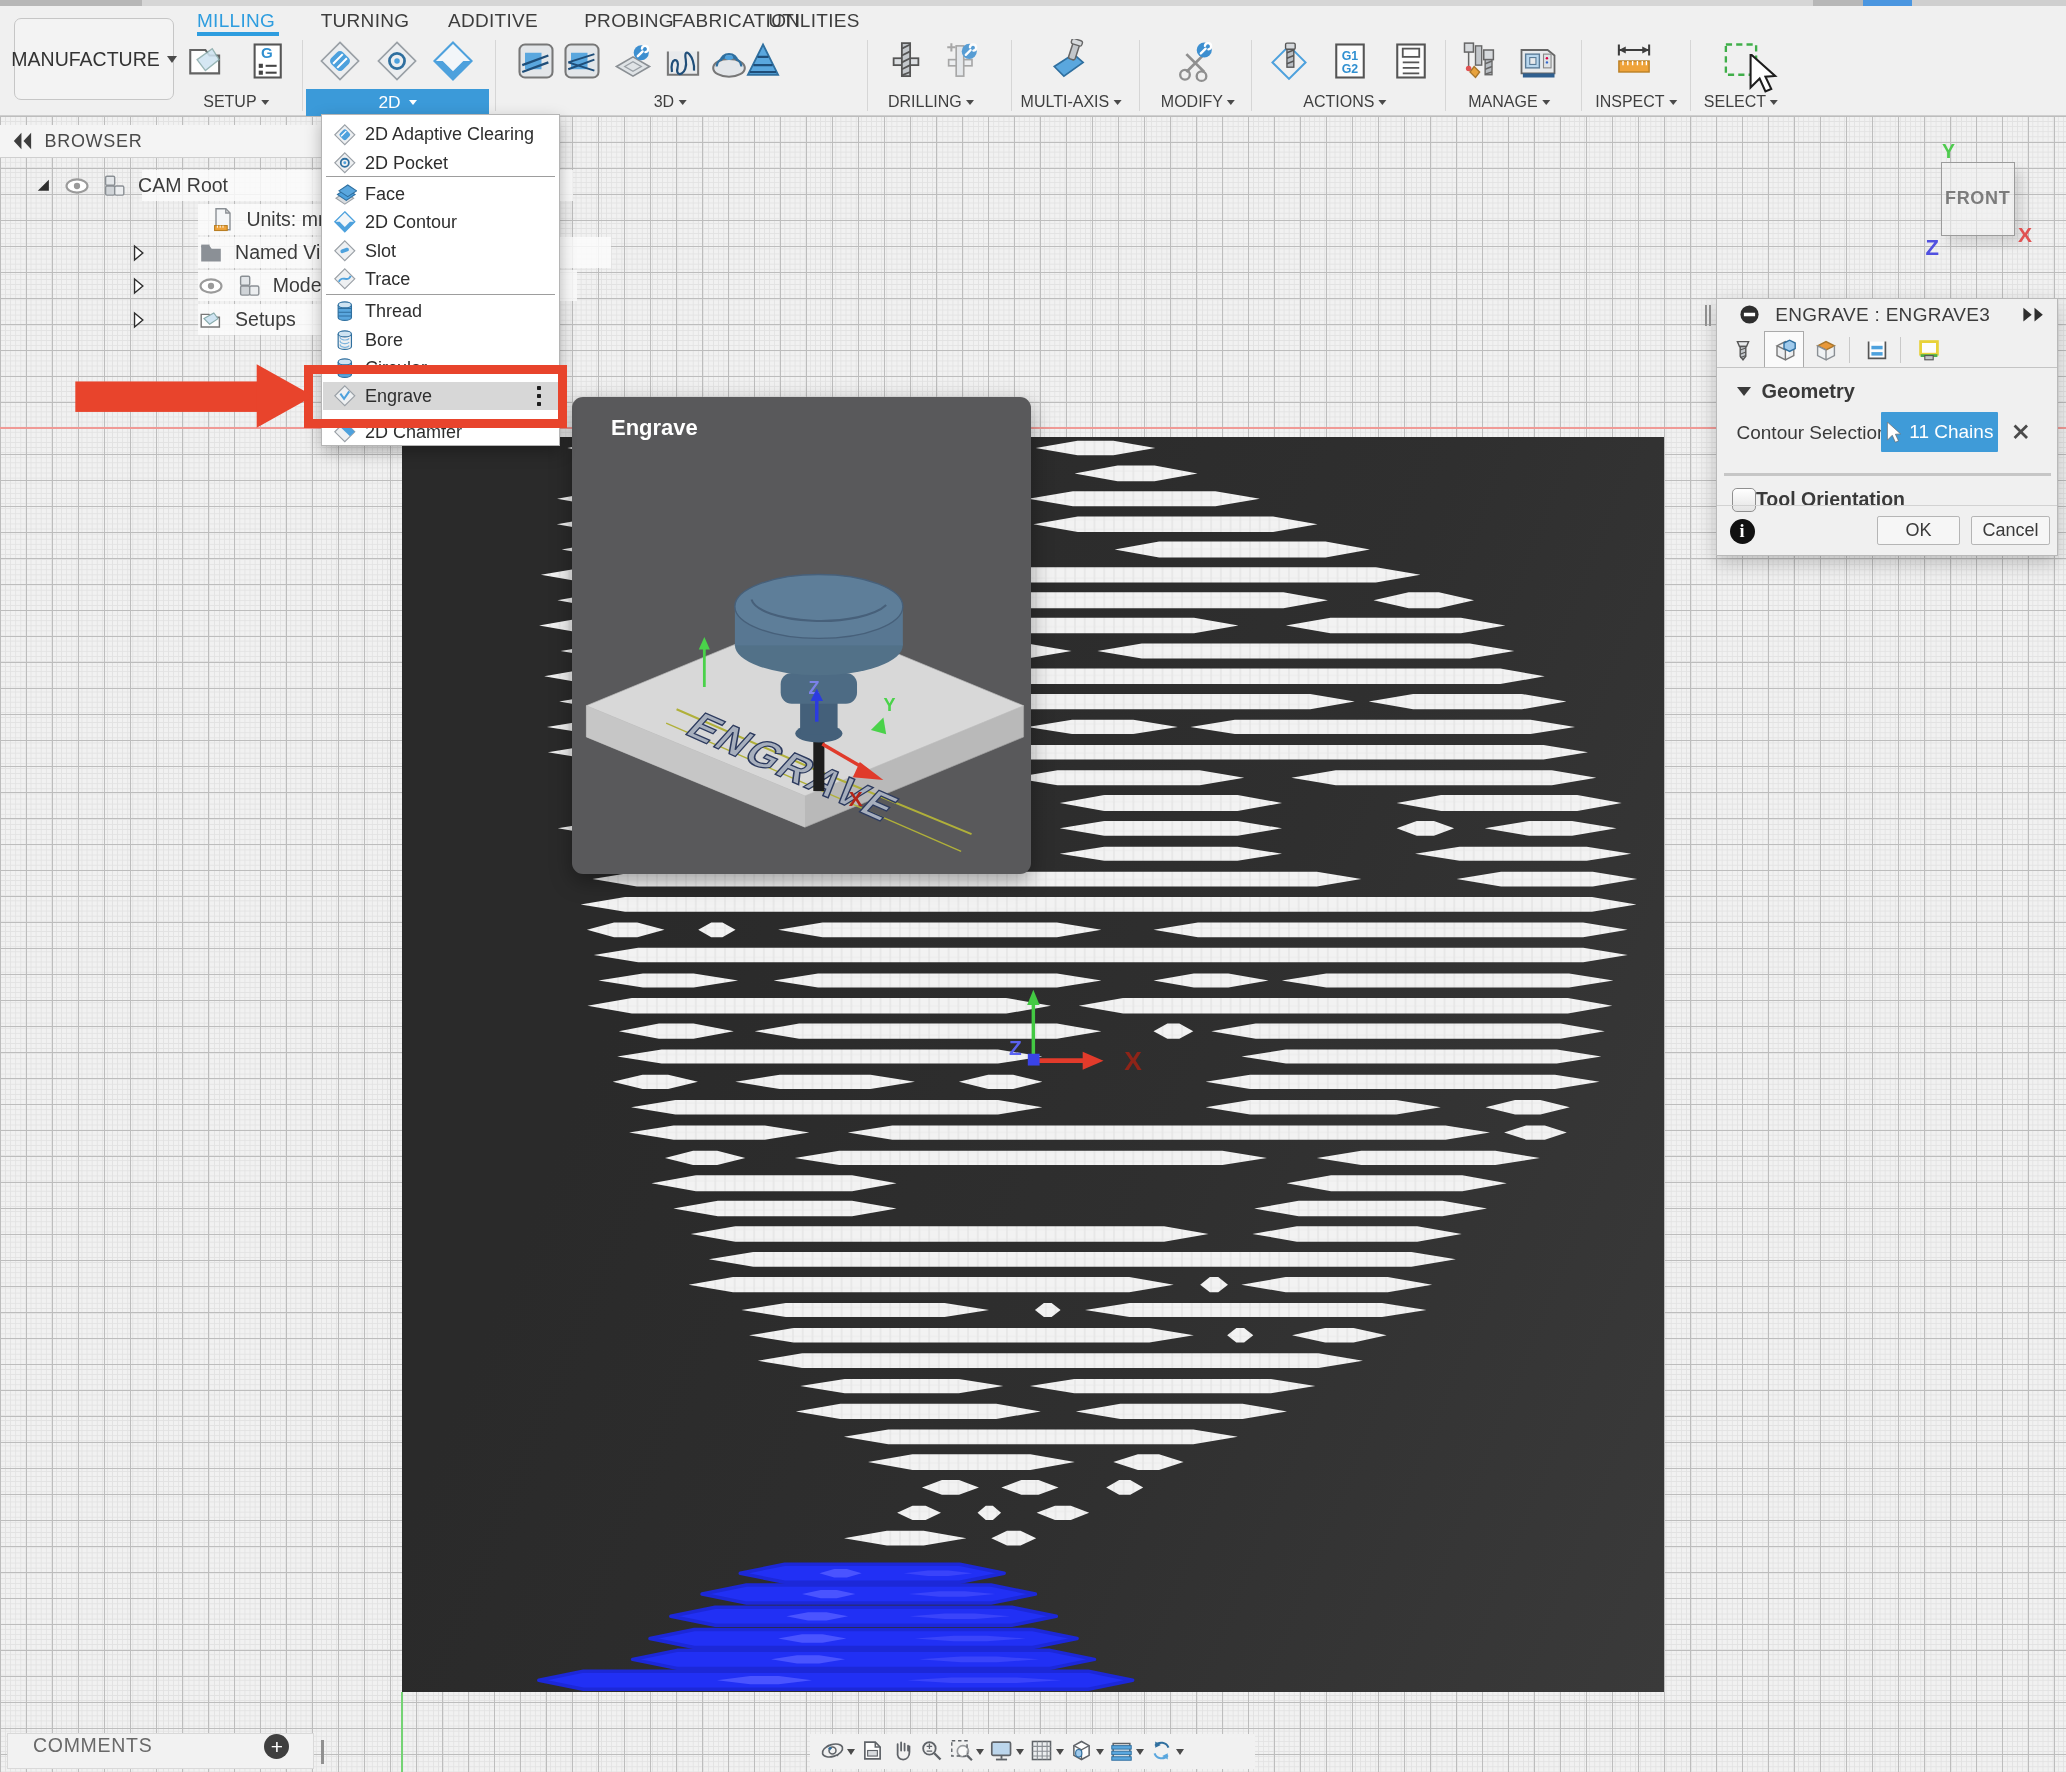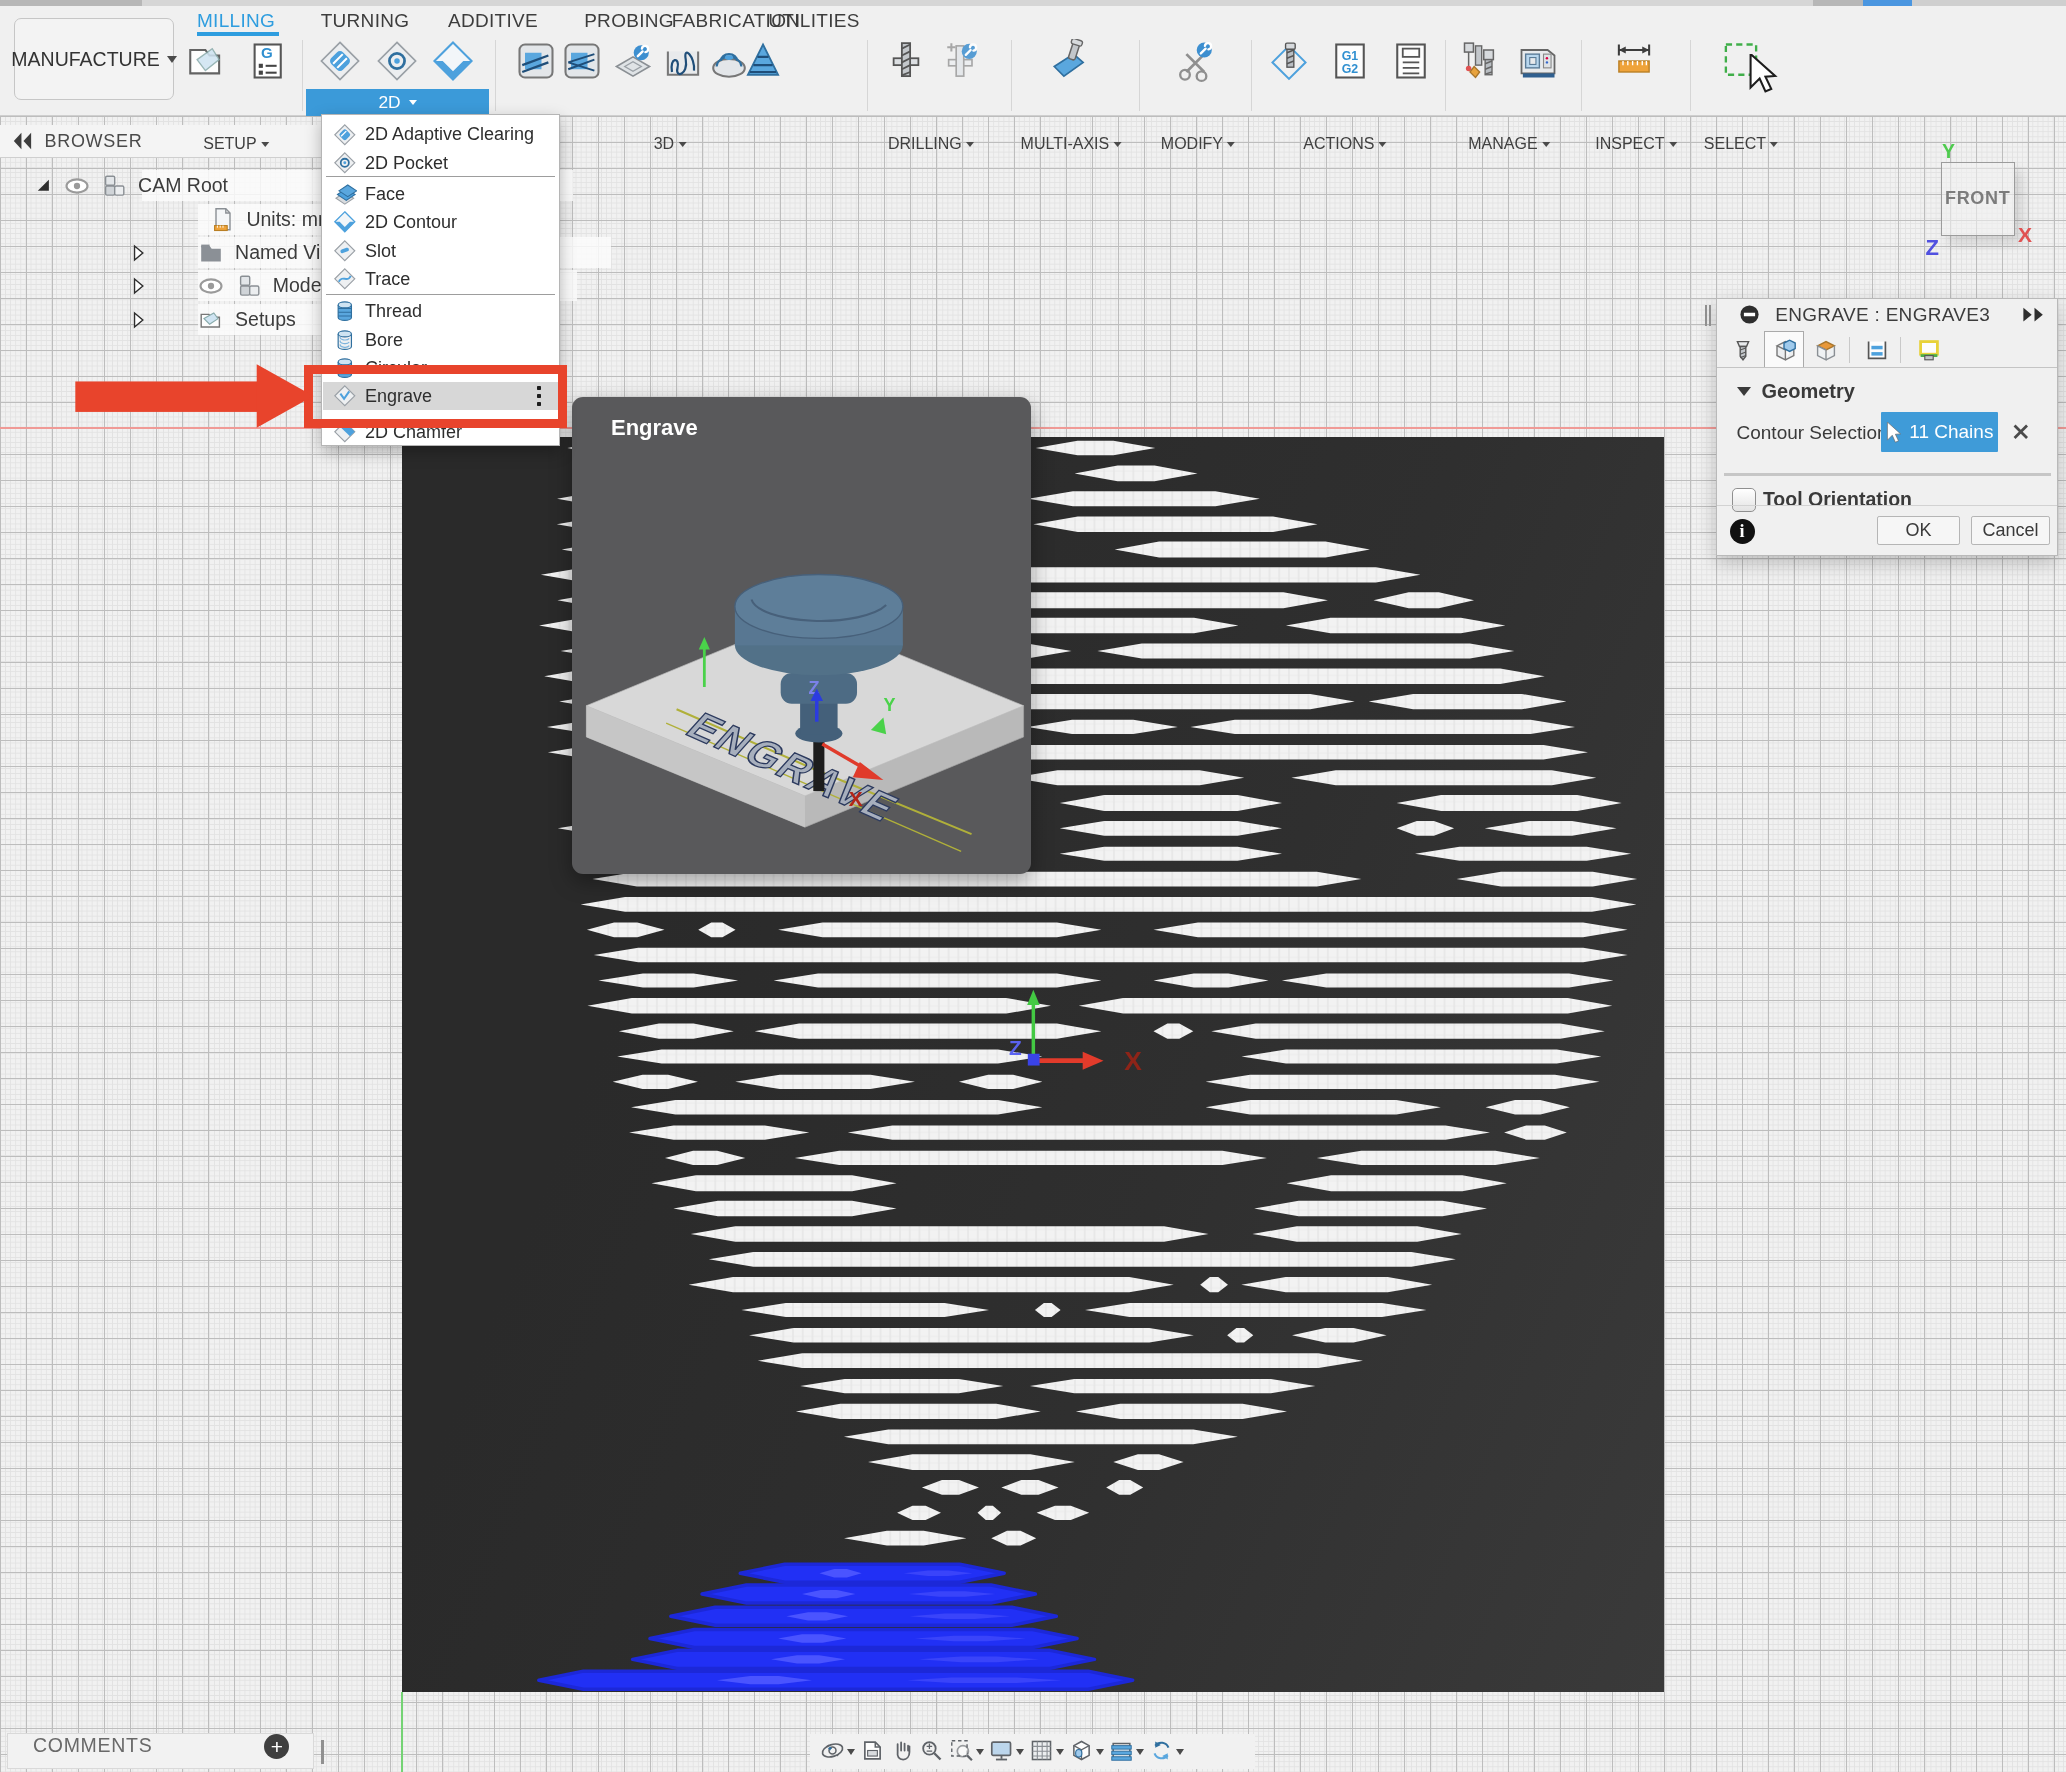--- a/index.html
+++ b/index.html
@@ -10,21 +10,21 @@
   #topstrip { position:absolute; left:0; top:0; width:2066px; height:5.6px; background:#d6d6d6; z-index:51; }
   #topstrip .seg { position:absolute; top:0; height:5.6px; }
   #header { position:absolute; left:0; top:0; width:2066px; height:116px; background:#f0f0f0; border-bottom:1.4px solid #cfcfcf; z-index:50; }
   .tab { position:absolute; top:9.7px; font-size:19px; color:#3d3d3d; letter-spacing:0.3px; transform:translateX(-50%); cursor:default; }
   .tab.active { color:#2e9ddf; }
   #tab-underline { position:absolute; left:197px; top:32px; width:82px; height:4.2px; background:#2e9ddf; }
   .mfg-btn { position:absolute; left:14px; top:18px; width:160px; height:82px; border:1.4px solid #c6c6c6; border-radius:7px; background:#f3f3f3; display:flex; align-items:center; justify-content:center; gap:7px; font-size:19.5px; color:#333; }
   .caret-dn { width:0; height:0; border-left:5.6px solid transparent; border-right:5.6px solid transparent; border-top:7px solid #4a4a4a; display:inline-block; }
   .ticon { position:absolute; top:39px; width:44px; height:44px; }
   .ticon svg { width:100%; height:100%; }
-  .glabel { position:absolute; top:93px; transform:translateX(-50%); font-size:16px; color:#3f3f3f; white-space:nowrap; display:flex; align-items:center; gap:4.2px;margin-top:42px; }
+  .glabel { position:absolute; top:93px; transform:translateX(-50%); font-size:16px; color:#3f3f3f; white-space:nowrap; display:flex; align-items:center; gap:4.2px; }
   .glabel .caret-dn { border-left-width:4.2px; border-right-width:4.2px; border-top-width:5.6px; }
   .gsep { position:absolute; top:40px; width:1.4px; height:71px; background:#d6d6d6; }
   #bar2d { position:absolute; left:306px; top:89px; width:183px; height:27px; background:#3b9ad9; color:#fff; display:flex; align-items:center; justify-content:center; gap:8px; font-size:17.4px; }
   #bar2d .caret-dn { border-top-color:#fff; border-left-width:4.2px; border-right-width:4.2px; border-top-width:5.6px; }
   #select-cursor { position:absolute; left:1748px; top:54px; width:31px; height:39px; z-index:53; }
 
   
   #viewport { position:absolute; left:0; top:116px; width:2066px; height:1657px;
     background-color:#f1f1f1;
     background-image:
@@ -82,21 +82,21 @@
   .dtabsep { position:absolute; top:7px; width:1.4px; height:26.4px; background:#c9c9c9; }
   #dlg-geo { position:absolute; left:19.5px; top:81px; display:flex; align-items:center; gap:11px; }
   #dlg-geo .tri { width:0; height:0; border-left:7.6px solid transparent; border-right:7.6px solid transparent; border-top:9.7px solid #3a3a3a; }
   #dlg-geo span { font-size:20px; font-weight:bold; color:#3a3a3a; }
   #contour-row { position:absolute; left:0; top:113px; width:100%; height:42px; }
   #contour-label { position:absolute; left:19.5px; top:9.7px; font-size:19px; color:#3a3a3a; }
   #chip { position:absolute; left:164px; top:0; width:117px; height:40px; background:#3f9bd8; border-radius:1px; display:flex; align-items:center; justify-content:center; gap:7px; color:#fff; font-size:19px; }
   #chip svg { width:16.7px; height:21px; }
   #chip-clear { position:absolute; left:292px; top:8.3px; width:23.6px; height:23.6px; }
   #dlg-div { position:absolute; left:7px; top:174px; width:327px; height:2.8px; background:#c6c6c6; }
-  #to-row { position:absolute; left:15.3px; top:189px; display:flex; align-items:center; gap:7px; }
+  #to-row { position:absolute; left:15.3px; top:189px; display:flex; align-items:center; gap:0; }
   #to-box { width:23.6px; height:23.6px; border:1.4px solid #8f8f8f; border-radius:4.9px; background:linear-gradient(#ffffff,#e3e3e3); }
   #to-row span { font-size:19.5px; font-weight:bold; color:#3a3a3a; }
   #dlg-foot { position:absolute; left:0; bottom:0; width:100%; height:50px; border-top:1.4px solid #d2d2d2; }
   #info-i { position:absolute; left:12.5px; top:12.5px; width:25px; height:25px; background:#111; border-radius:50%; color:#fff; font-size:18px; font-weight:bold; font-family:"Liberation Serif",serif; display:flex; align-items:center; justify-content:center; }
   .dbtn { position:absolute; top:10.4px; height:29px; background:#f6f6f6; border:1.4px solid #b5b5b5; border-radius:2.1px; font-size:18px; color:#3a3a3a; display:flex; align-items:center; justify-content:center; }
   #btn-ok { left:160px; width:83px; }
   #btn-cancel { left:254px; width:79px; }
 
   
   #viewcube { position:absolute; left:1924px; top:26.4px; width:118px; height:118px; z-index:6; }

